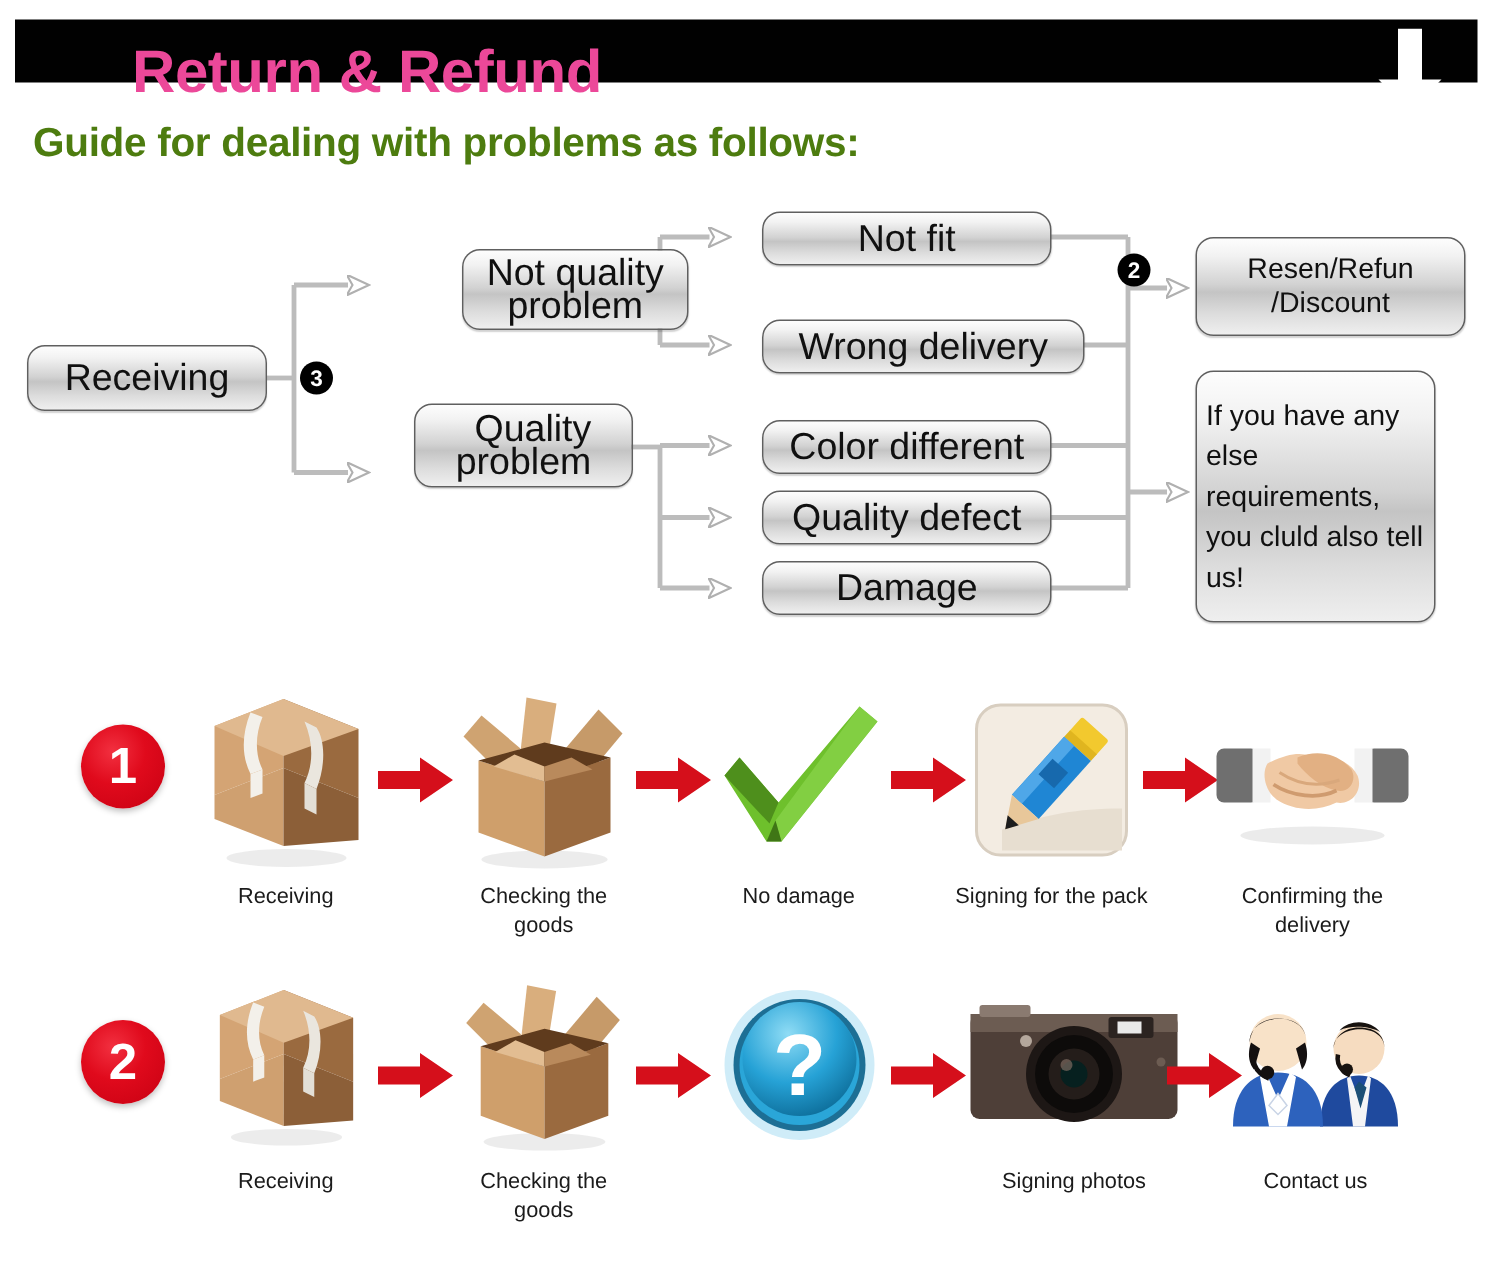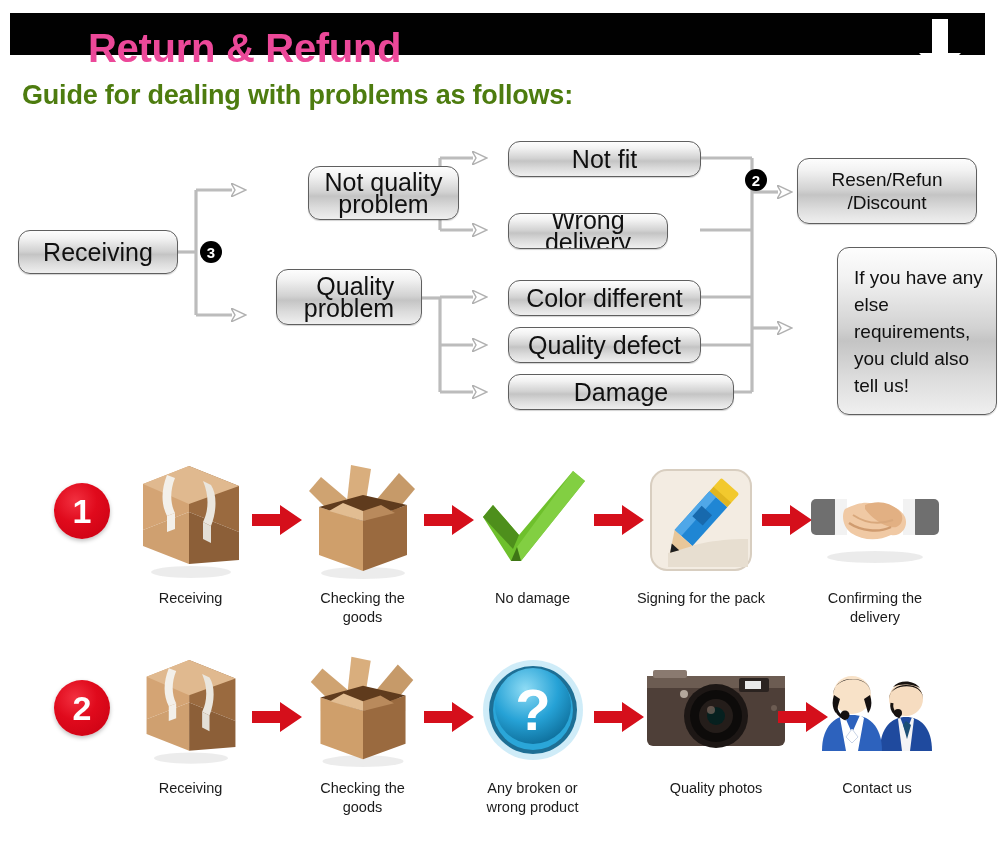--- a/index.html
+++ b/index.html
@@ -59,21 +59,21 @@
     align-items:center;
     justify-content:center;
     text-align:center;
     color:#101010;
     font-size:25px;
     line-height:22px;
     font-weight:400;
     box-shadow:0 1px 1px rgba(0,0,0,.18);
     overflow:hidden;
   }
-  .fbox.left-align{justify-content:flex-start;text-align:left;padding-left:16px;margin-left:40px;}
+  .fbox.left-align{justify-content:flex-start;text-align:left;padding-left:6px;}
 
   .marker{
     position:absolute;
     width:22px;height:22px;border-radius:50%;
     background:#000000;
     color:#ffffff;
     font-size:15px;
     font-weight:bold;
     display:flex;align-items:center;justify-content:center;
     line-height:1;
@@ -173,33 +173,33 @@
 
     <div class="fbox" style="left:276px;top:139px;width:146px;height:56px;text-align:right;">
       <span style="white-space:pre-line;">Quality
 problem</span>
     </div>
 
     <div class="fbox" style="left:508px;top:11px;width:193px;height:36px;">
       <span>Not fit</span>
     </div>
 
-    <div class="fbox" style="left:508px;top:83px;width:160px;height:36px;">
+    <div class="fbox" style="left:508px;top:83px;width:215px;height:36px;">
       <span>Wrong delivery</span>
     </div>
 
     <div class="fbox" style="left:508px;top:150px;width:193px;height:36px;">
       <span>Color different</span>
     </div>
 
     <div class="fbox" style="left:508px;top:197px;width:193px;height:36px;">
       <span>Quality defect</span>
     </div>
 
-    <div class="fbox" style="left:508px;top:244px;width:226px;height:36px;">
+    <div class="fbox" style="left:508px;top:244px;width:193px;height:36px;">
       <span>Damage</span>
     </div>
 
     <div class="marker" style="left:745px;top:39px;">
       <span>2</span>
     </div>
 
     <div class="fbox" style="left:797px;top:28px;width:180px;height:66px;font-size:19px;line-height:23px;">
       <span style="white-space:pre-line;">Resen/Refun
 /Discount</span>
@@ -387,21 +387,20 @@
           <defs>
             <radialGradient id="qg" cx="40%" cy="28%" r="78%">
               <stop offset="0%" stop-color="#8fdcf5"></stop>
               <stop offset="55%" stop-color="#26a2d6"></stop>
               <stop offset="100%" stop-color="#0c6b97"></stop>
             </radialGradient>
           </defs>
           <text x="52" y="72" font-family="Liberation Sans, sans-serif" font-size="58" font-weight="bold" fill="#ffffff" text-anchor="middle">?</text>
         </svg>
       </div>
-      <div class="caption">Any broken or wrong product</div>
     </div>
 
     <div class="redarrow" style="left:594px;top:75px;">
       <svg viewBox="0 0 52 34">
           <path d="M0,11 H28 V2 L50,17 L28,32 V23 H0 Z" fill="#d50f1b"></path>
         </svg>
     </div>
 
     <div class="cell" style="left:636px;top:20px;width:160px;">
       <div class="art">
@@ -413,21 +412,21 @@
           <rect x="104" y="21" width="16" height="8" fill="#e9e9e9"></rect>
           <circle cx="75" cy="56" r="32" fill="#1d1715"></circle>
           <circle cx="75" cy="56" r="26" fill="#0d0b0a"></circle>
           <circle cx="75" cy="56" r="17" fill="#241d1a"></circle>
           <circle cx="75" cy="56" r="9" fill="#06201f"></circle>
           <circle cx="70" cy="50" r="4" fill="#7c6a60" opacity=".7"></circle>
           <circle cx="43" cy="34" r="4" fill="#b4a79c"></circle>
           <circle cx="133" cy="48" r="3" fill="#6c5c52"></circle>
         </svg>
       </div>
-      <div class="caption">Quality photos</div>
+      <div class="caption">Signing photos</div>
     </div>
 
     <div class="redarrow" style="left:778px;top:75px;">
       <svg viewBox="0 0 52 34">
           <path d="M0,11 H28 V2 L50,17 L28,32 V23 H0 Z" fill="#d50f1b"></path>
         </svg>
     </div>
 
     <div class="cell" style="left:812px;top:20px;width:130px;">
       <div class="art">

